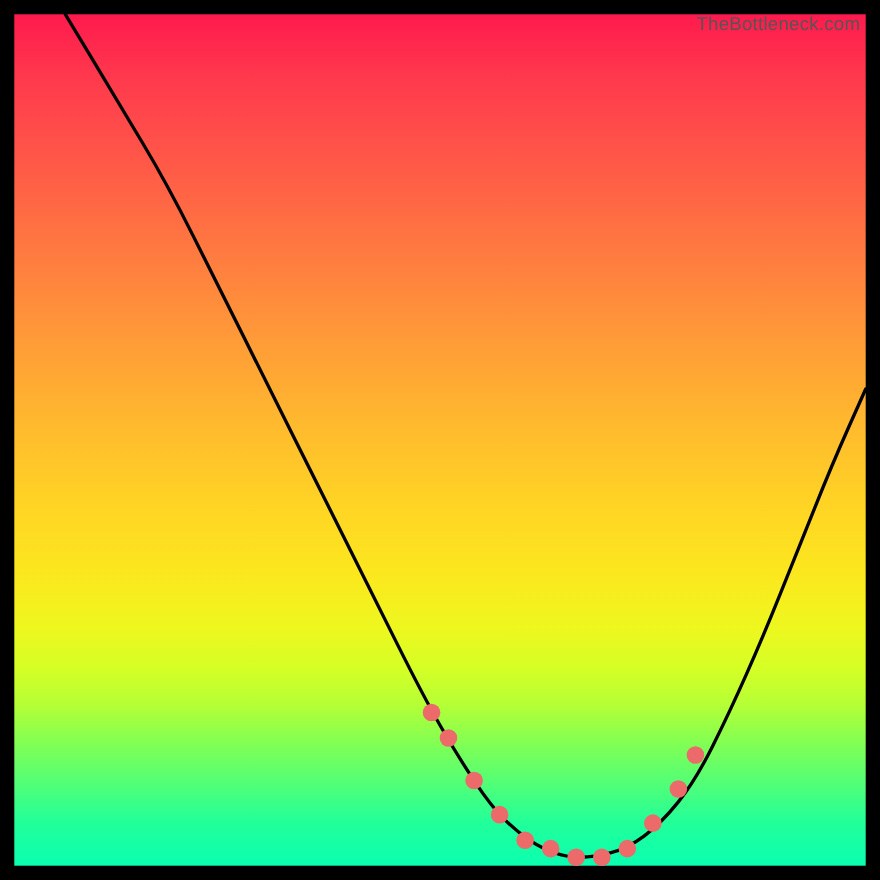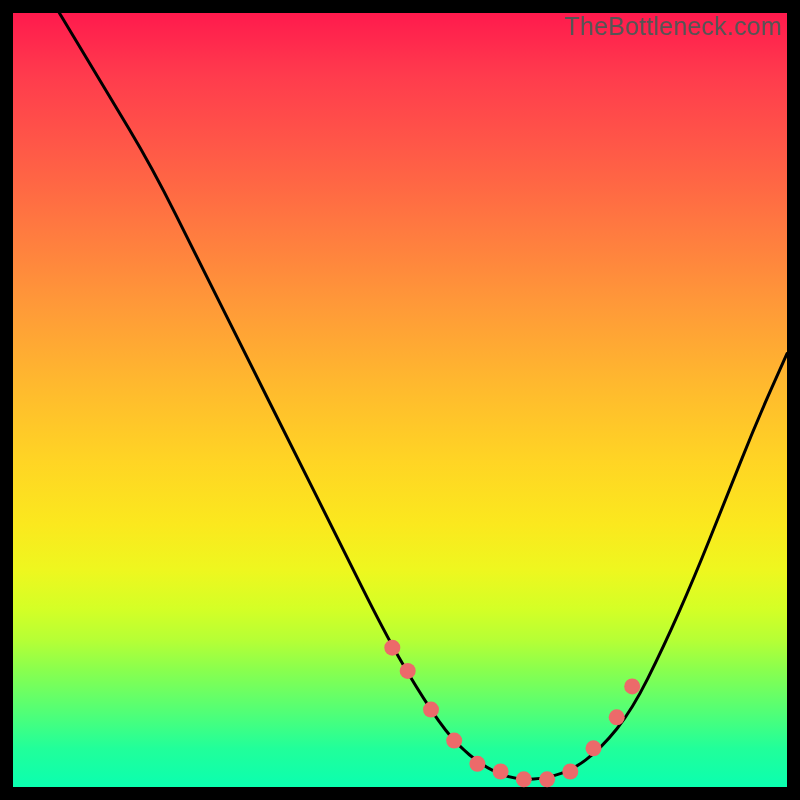--- a/index.html
+++ b/index.html
@@ -34,21 +34,21 @@
       #55ff74 90%,
       #21ff9a 95%,
       #0affb0 100%
     );
   }
   .attribution {
     position: absolute;
     top: 12px;
     right: 18px;
     color: #555;
-    font-size: 25px;
+    font-size: 17px;
     font-weight: 500;
     letter-spacing: 0.2px;
   }
   svg.curve {
     position: absolute;
     left: 0;
     top: 0;
     width: 774px;
     height: 774px;
     overflow: visible;

